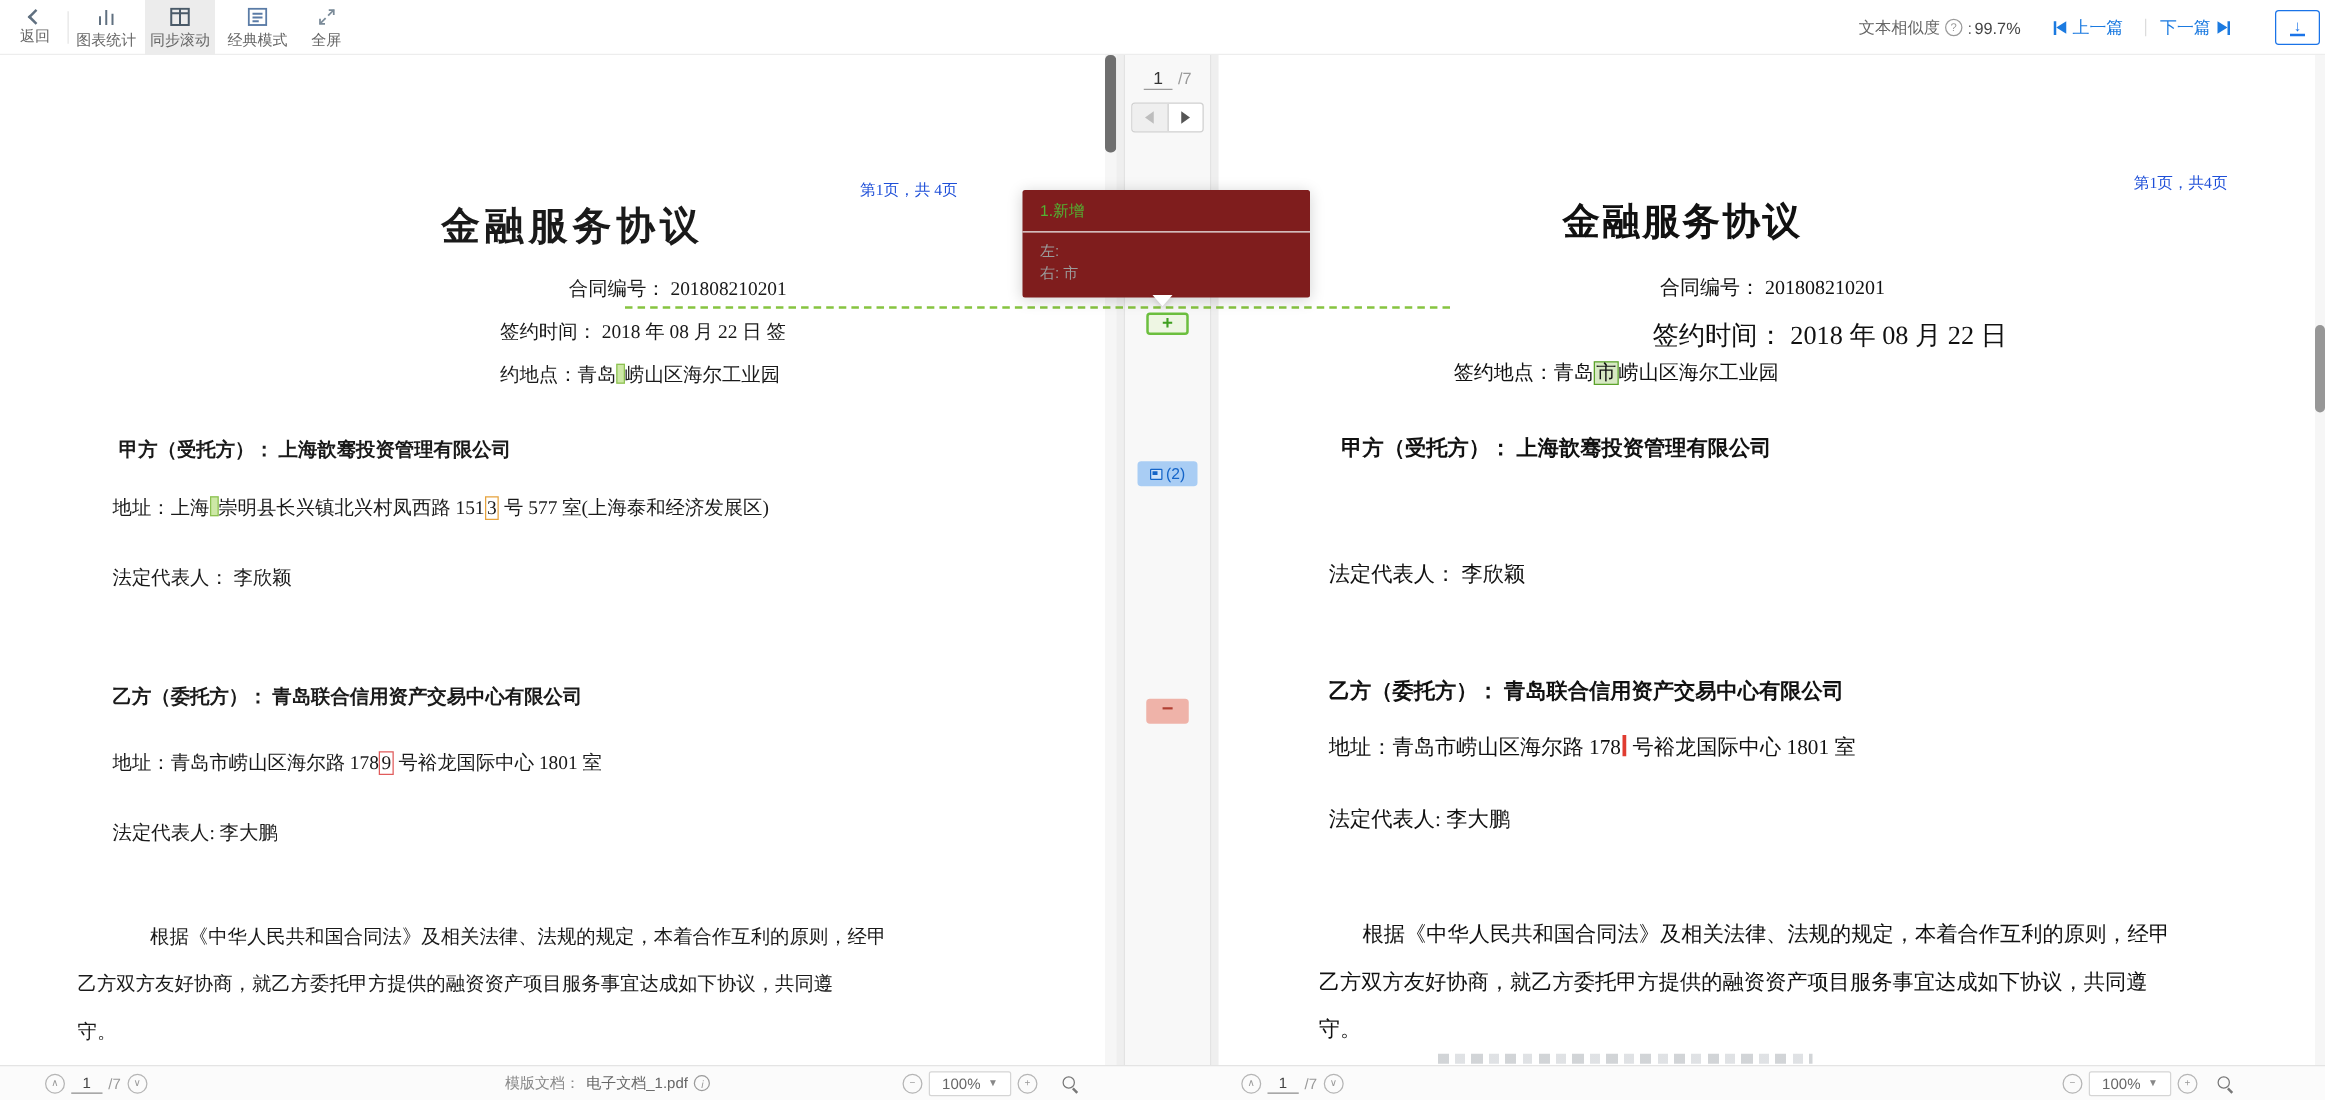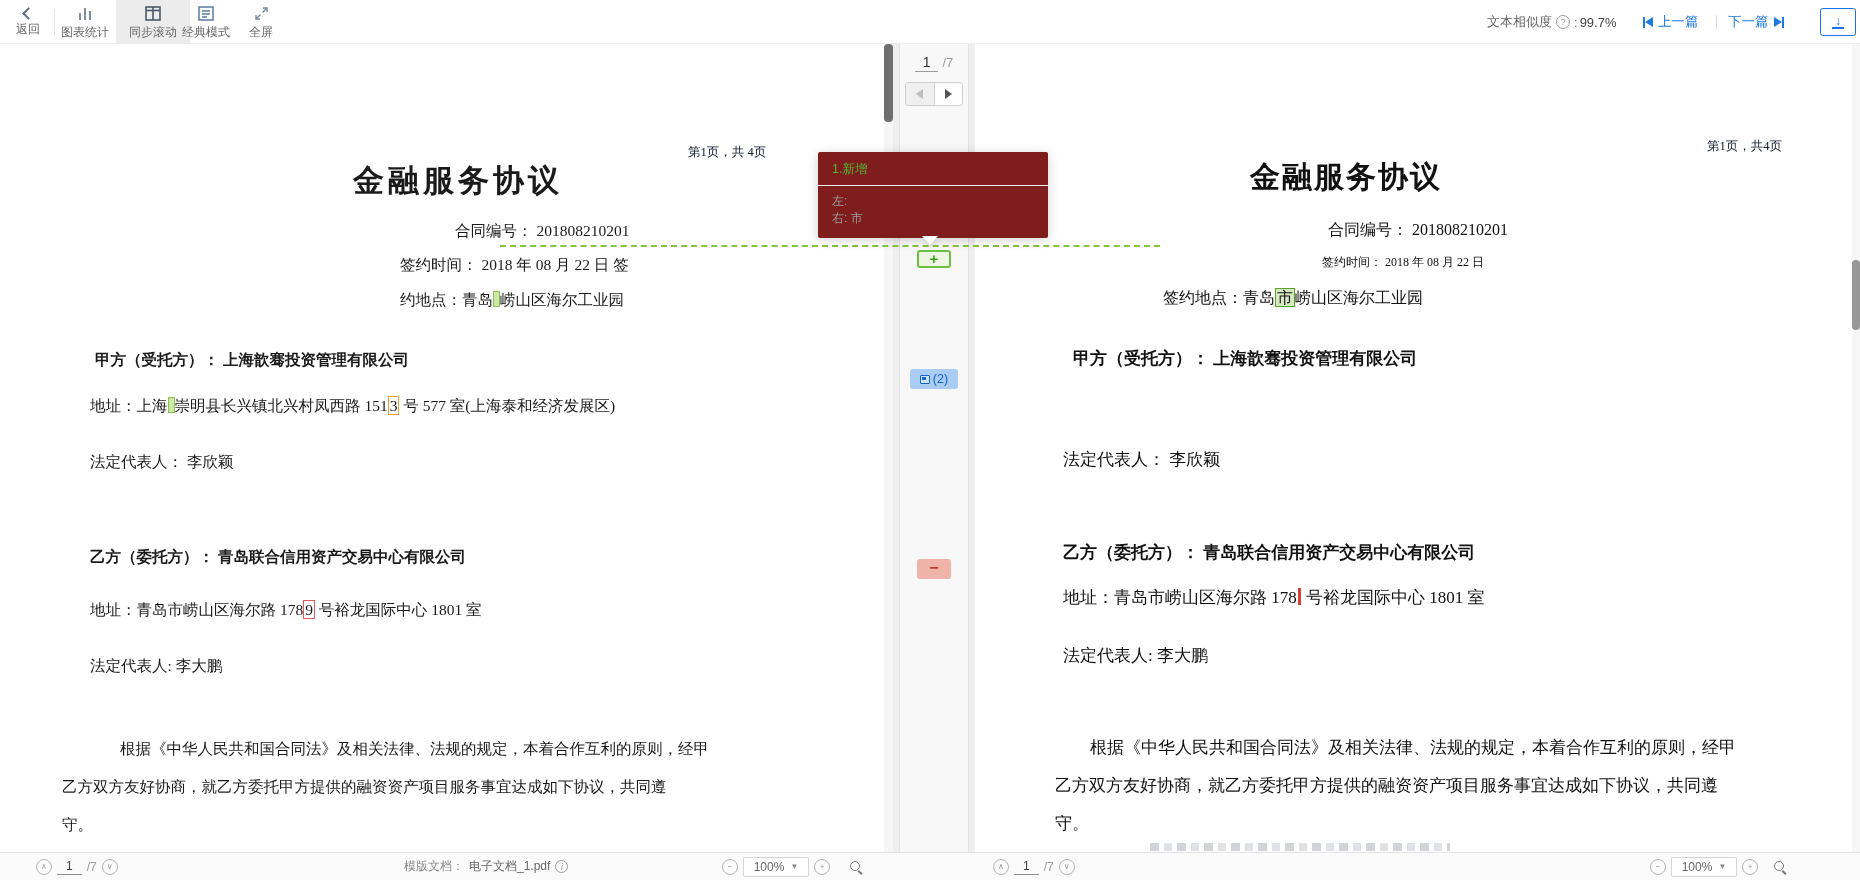--- a/index.html
+++ b/index.html
@@ -26,21 +26,21 @@
   .dl-arrow { font-size:12px; line-height:10px; color:#1a73e8; font-weight:bold; }
   .dl-base { width:12px; height:2px; background:#1a73e8; margin-top:1px; }
 
   
   .pane { position:absolute; top:44px; height:808px; background:#fff; }
   .doc-line { position:absolute; white-space:nowrap; color:#1a1a1a; font-family:"Liberation Serif","DejaVu Serif",serif; }
   .l-doc { font-size:15.5px; }
   .r-doc { font-size:17px; color:#111; }
   .bold { font-weight:bold; }
   .doc-title { font-weight:bold; }
-  .pginfo { font-family:"Liberation Serif","DejaVu Serif",serif; color:#0f172a; }
+  .pginfo { font-family:"Liberation Serif","DejaVu Serif",serif; color:#1d4ed8; }
 
   
   .ins-sliver { display:inline-block; width:7px; height:16px; background:#cde8a6; border:1px solid #8cc152; vertical-align:-2px; }
   .ins-box { background:rgba(140,193,82,0.35); border:1px solid #5ba32b; padding:0 1px; }
   .mod-box { border:1px solid #e6a23c; padding:0 1px; }
   .del-box { border:1px solid #e05b5b; padding:0 1px; }
   .del-sliver { display:inline-block; width:3px; height:17px; background:#e03c31; vertical-align:-2px; margin:0 1px; }
 
   .clipped-line { position:absolute; height:8px; overflow:hidden; opacity:.45;
     background:repeating-linear-gradient(90deg,#9aa0a6 0 9px,transparent 9px 14px,#b9bec4 14px 22px,transparent 22px 27px); }
@@ -108,21 +108,21 @@
       <svg class="ticon" width="17" height="15" viewBox="0 0 17 15">
         <g stroke="#607080" stroke-width="1.6" fill="none">
           <line x1="3" y1="14" x2="3" y2="7"></line>
             <line x1="8" y1="14" x2="8" y2="2"></line>
             <line x1="13" y1="14" x2="13" y2="5"></line>
         </g>
       </svg>
       <span class="tlabel">图表统计</span>
     </div>
 
-    <div class="tbtn active" style="left:116px; width:74px;text-align:center;">
+    <div class="tbtn active" style="left:116px; width:56px;text-align:center;">
       <svg class="ticon" width="16" height="15" viewBox="0 0 16 15">
         <rect x="1" y="1" width="14" height="13" fill="none" stroke="#4a5a68" stroke-width="1.6"></rect>
         <line x1="8" y1="1" x2="8" y2="14" stroke="#4a5a68" stroke-width="1.6"></line>
         <line x1="1" y1="4.5" x2="15" y2="4.5" stroke="#4a5a68" stroke-width="1.6"></line>
       </svg>
       <span class="tlabel">同步滚动</span>
     </div>
 
     <div class="tbtn" style="left:178px; width:56px;">
       <svg class="ticon" width="16" height="15" viewBox="0 0 16 15">
@@ -222,21 +222,21 @@
       <span class="cicon"></span>
       <span>(2)</span>
     </div>
     <div class="g-minus">−</div>
   </div>
 
   <div class="pane" style="left:975px; width:877px;">
     <div class="doc-line r-doc pginfo" style="left:732px; top:94px; font-size:12.5px;">第1页，共4页</div>
     <div class="doc-line r-doc doc-title" style="left:275px; top:113px; font-size:30px; letter-spacing:2px;">金融服务协议</div>
     <div class="doc-line r-doc" style="left:353px; top:176px; font-size:16px;">合同编号： 201808210201</div>
-    <div class="doc-line r-doc" style="left:347px; top:210px; font-size:12px;">签约时间： 2018 年 08 月 22 日</div>
+    <div class="doc-line r-doc" style="left:347px; top:210px; font-size:21px;">签约时间： 2018 年 08 月 22 日</div>
     <div class="doc-line r-doc" style="left:188px; top:244px; font-size:16px;text-align:right;">
       <span>签约地点：青岛</span><span class="ins-box">市</span><span>崂山区海尔工业园</span>
     </div>
     <div class="doc-line r-doc bold" style="left:98px; top:303px;">甲方（受托方）： 上海歆骞投资管理有限公司</div>
     <div class="doc-line r-doc" style="left:88px; top:404px;">法定代表人： 李欣颖</div>
     <div class="doc-line r-doc bold" style="left:88px; top:497px;">乙方（委托方）： 青岛联合信用资产交易中心有限公司</div>
     <div class="doc-line r-doc" style="left:88px; top:542px;">
       <span>地址：青岛市崂山区海尔路 178</span><span class="del-sliver"></span><span> 号裕龙国际中心 1801 室</span>
     </div>
     <div class="doc-line r-doc" style="left:88px; top:600px;">法定代表人: 李大鹏</div>

